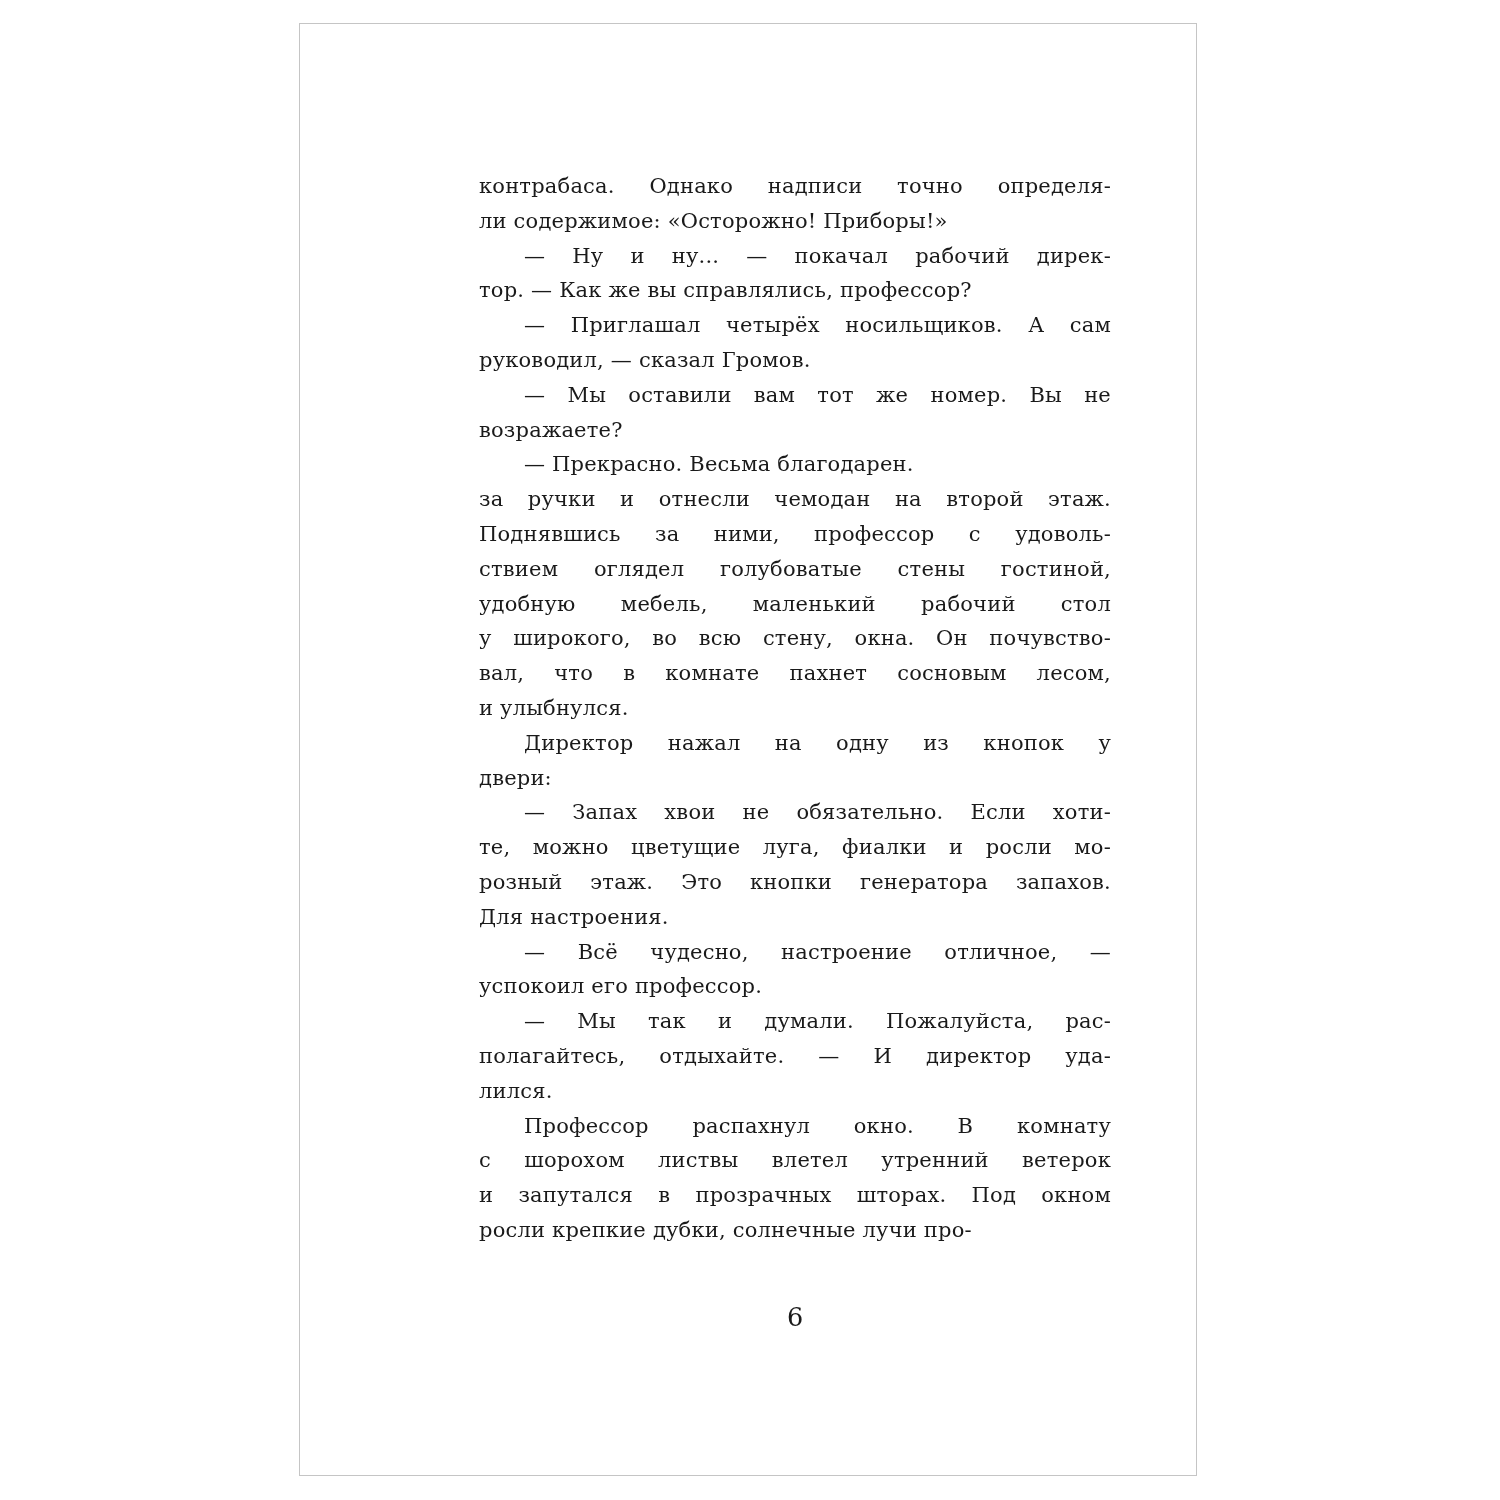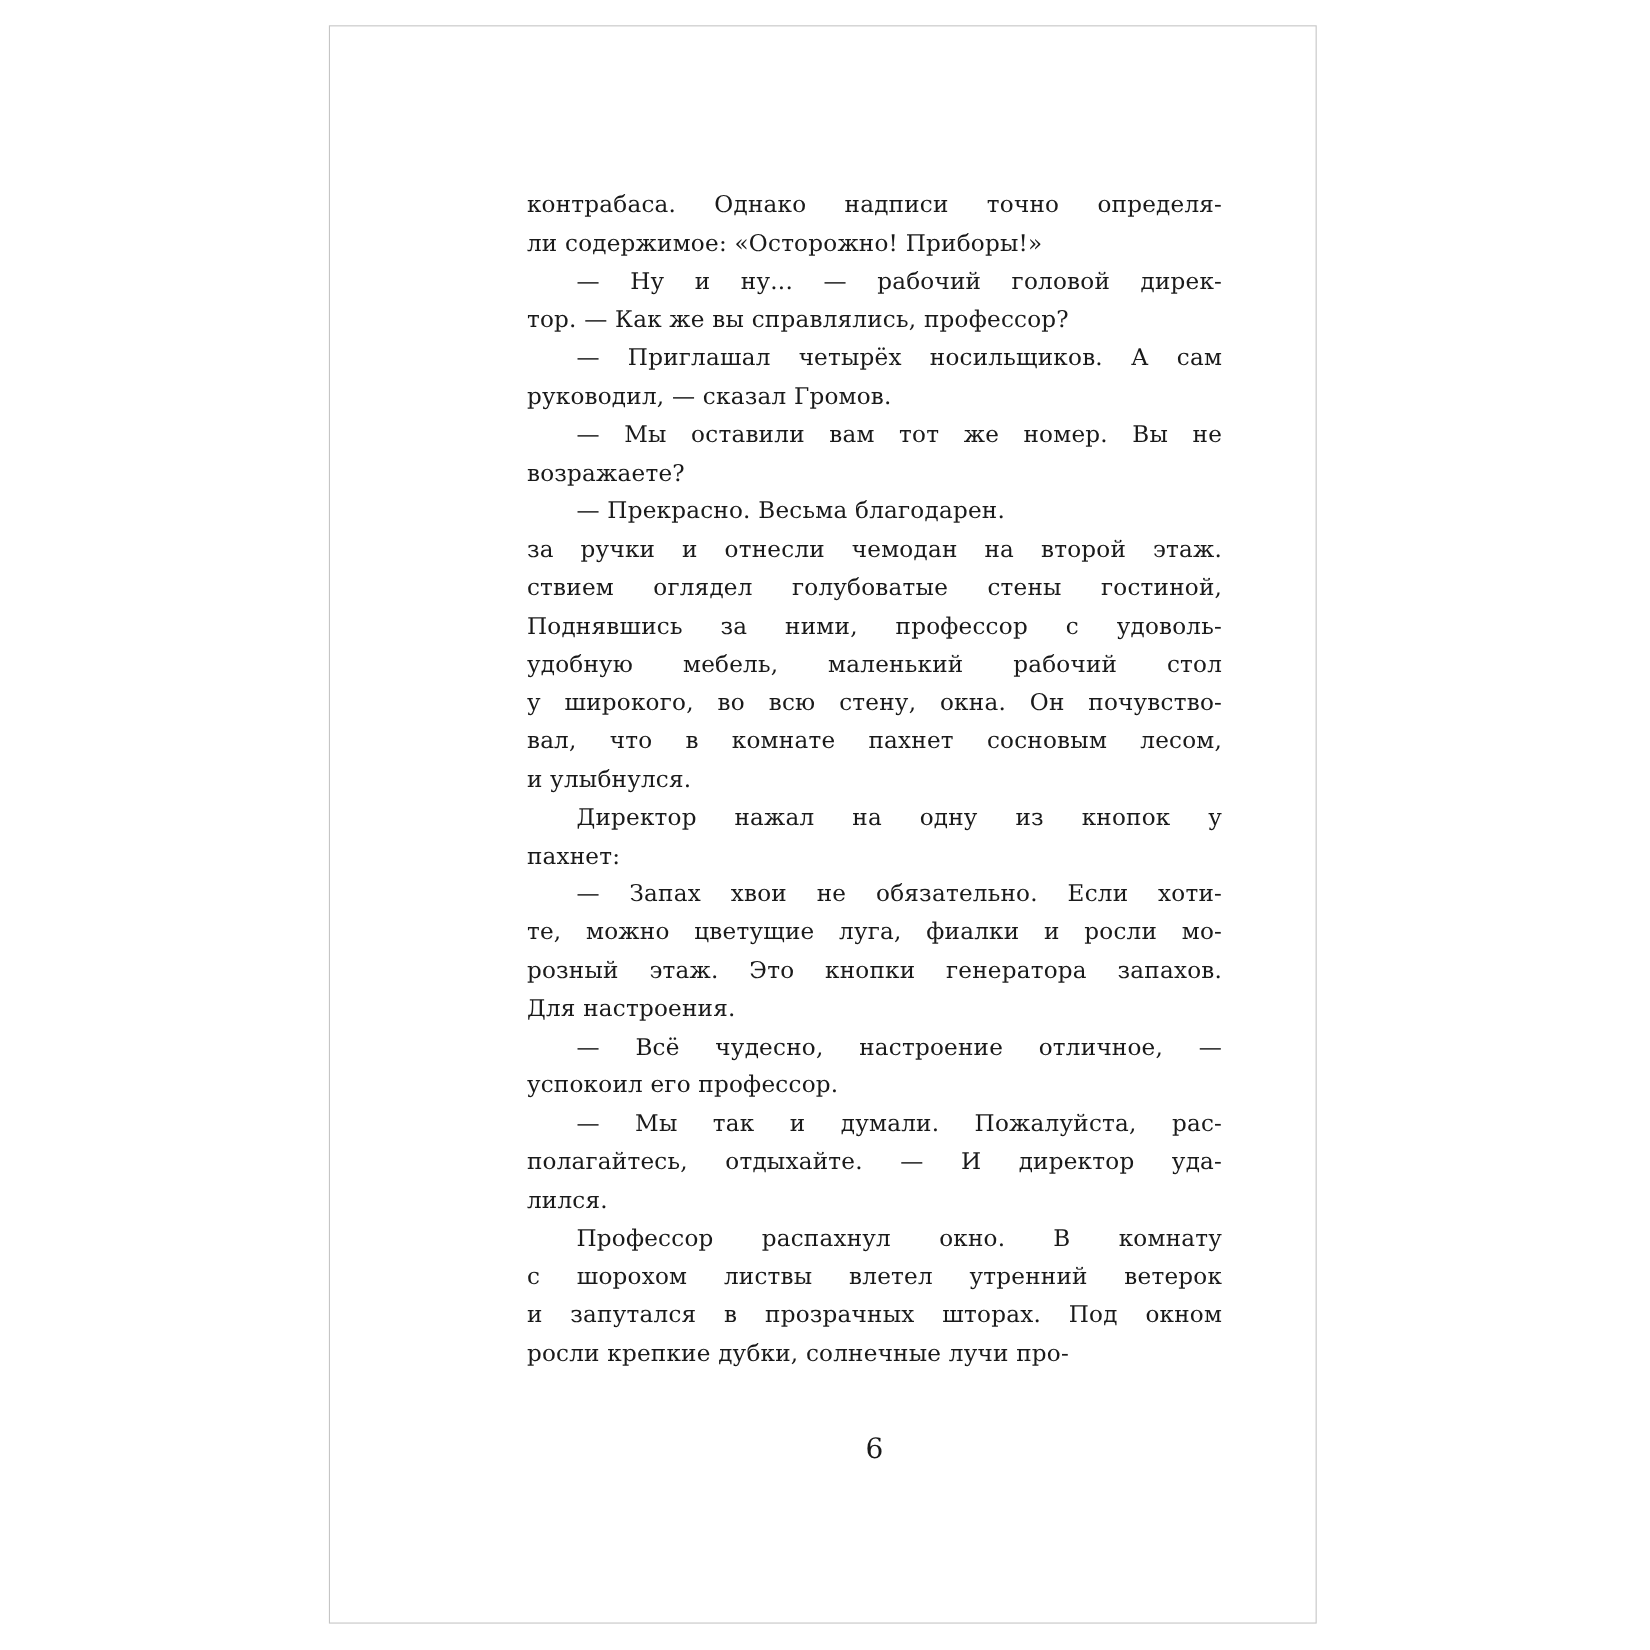--- a/index.html
+++ b/index.html
@@ -59,36 +59,36 @@
   }
 </style>
 </head>
 <body>
 
 <div class="canvas">
   <div class="page">
     <div class="text-block" id="text-block">
         <div class="line">контрабаса. Однако надписи точно определя-</div>
         <div class="line last">ли содержимое: «Осторожно! Приборы!»</div>
-        <div class="line indent">— Ну и ну... — рабочий головой дирек-</div>
+        <div class="line indent">— Ну и ну... — покачал рабочий дирек-</div>
         <div class="line last">тор. — Как же вы справлялись, профессор?</div>
         <div class="line indent">— Приглашал четырёх носильщиков. А сам</div>
         <div class="line last">руководил, — сказал Громов.</div>
         <div class="line indent">— Мы оставили вам тот же номер. Вы не</div>
         <div class="line last">возражаете?</div>
         <div class="line last indent">— Прекрасно. Весьма благодарен.</div>
         <div class="line">за ручки и отнесли чемодан на второй этаж.</div>
+        <div class="line">Поднявшись за ними, профессор с удоволь-</div>
         <div class="line">ствием оглядел голубоватые стены гостиной,</div>
-        <div class="line">Поднявшись за ними, профессор с удоволь-</div>
         <div class="line">удобную мебель, маленький рабочий стол</div>
         <div class="line">у широкого, во всю стену, окна. Он почувство-</div>
         <div class="line">вал, что в комнате пахнет сосновым лесом,</div>
         <div class="line last">и улыбнулся.</div>
         <div class="line indent">Директор нажал на одну из кнопок у</div>
-        <div class="line last">пахнет:</div>
+        <div class="line last">двери:</div>
         <div class="line indent">— Запах хвои не обязательно. Если хоти-</div>
         <div class="line">те, можно цветущие луга, фиалки и росли мо-</div>
         <div class="line">розный этаж. Это кнопки генератора запахов.</div>
         <div class="line last">Для настроения.</div>
         <div class="line indent">— Всё чудесно, настроение отличное, —</div>
         <div class="line last">успокоил его профессор.</div>
         <div class="line indent">— Мы так и думали. Пожалуйста, рас-</div>
         <div class="line">полагайтесь, отдыхайте. — И директор уда-</div>
         <div class="line last">лился.</div>
         <div class="line indent">Профессор распахнул окно. В комнату</div>

